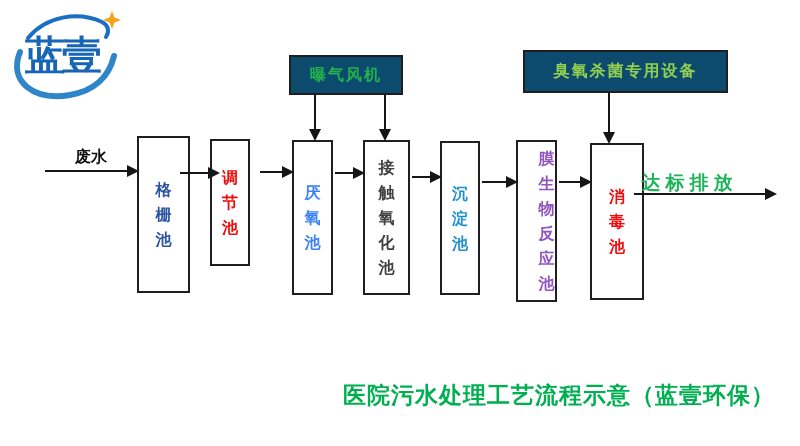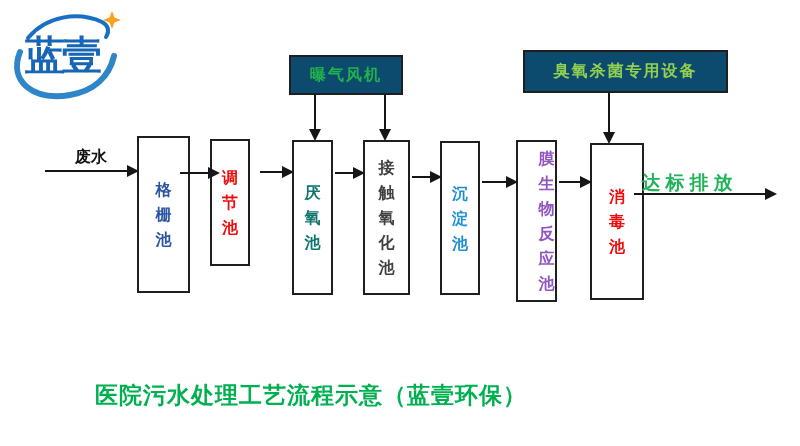--- a/index.html
+++ b/index.html
@@ -87,21 +87,21 @@
   }
   .out-label {
     position: absolute; left: 627px; top: 170px; width: 125px;
     text-align: center; font-size: 19px; font-weight: 700; letter-spacing: 5px;
     white-space: nowrap;
   }
 
   
   .title {
     position: absolute; left: 95px; top: 380px; width: 680px;
-    text-align: left; font-size: 23px; font-weight: 700;
+    text-align: right; font-size: 23px; font-weight: 700;
     letter-spacing: 1px; white-space: nowrap;
   }
 </style>
 </head>
 <body>
 
 <div class="canvas">
 
   <div class="logo">
     <svg width="114" height="98" viewBox="0 0 114 98">
@@ -117,21 +117,21 @@
       <span class="head-r"></span>
     </div>
 
   <div class="stage s1">
     <span class="vtext" style="color: rgb(43, 85, 162);">格栅池</span>
   </div>
   <div class="stage s2">
     <span class="vtext" style="color: rgb(240, 12, 12);">调节池</span>
   </div>
   <div class="stage s3">
-    <span class="vtext" style="color: #0f766e;">厌氧池</span>
+    <span class="vtext" style="color: #3b82f6;">厌氧池</span>
   </div>
   <div class="stage s4">
     <span class="vtext" style="color: #404040;">接触氧化池</span>
   </div>
   <div class="stage s5">
     <span class="vtext" style="color: rgb(30, 143, 213);">沉淀池</span>
   </div>
   <div class="stage s6">
     <span class="vtext" style="color: rgb(144, 85, 192);">膜生物反应池</span>
   </div>

